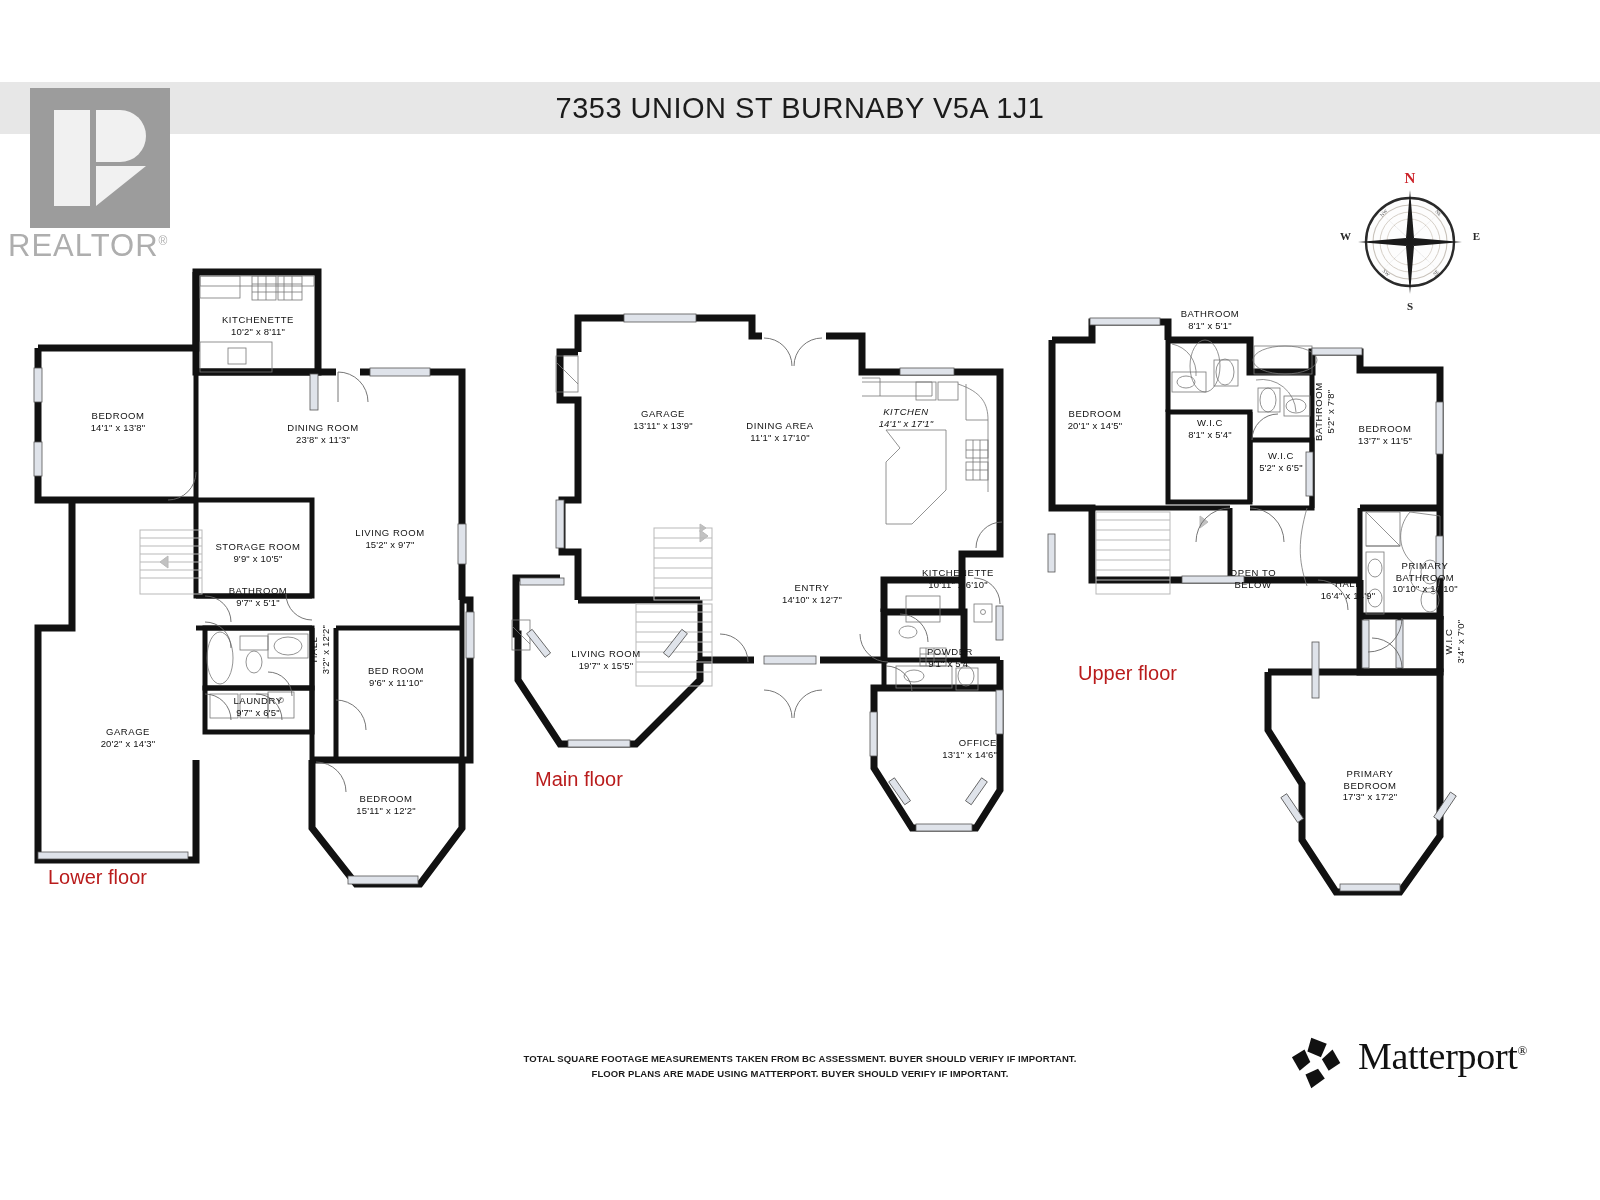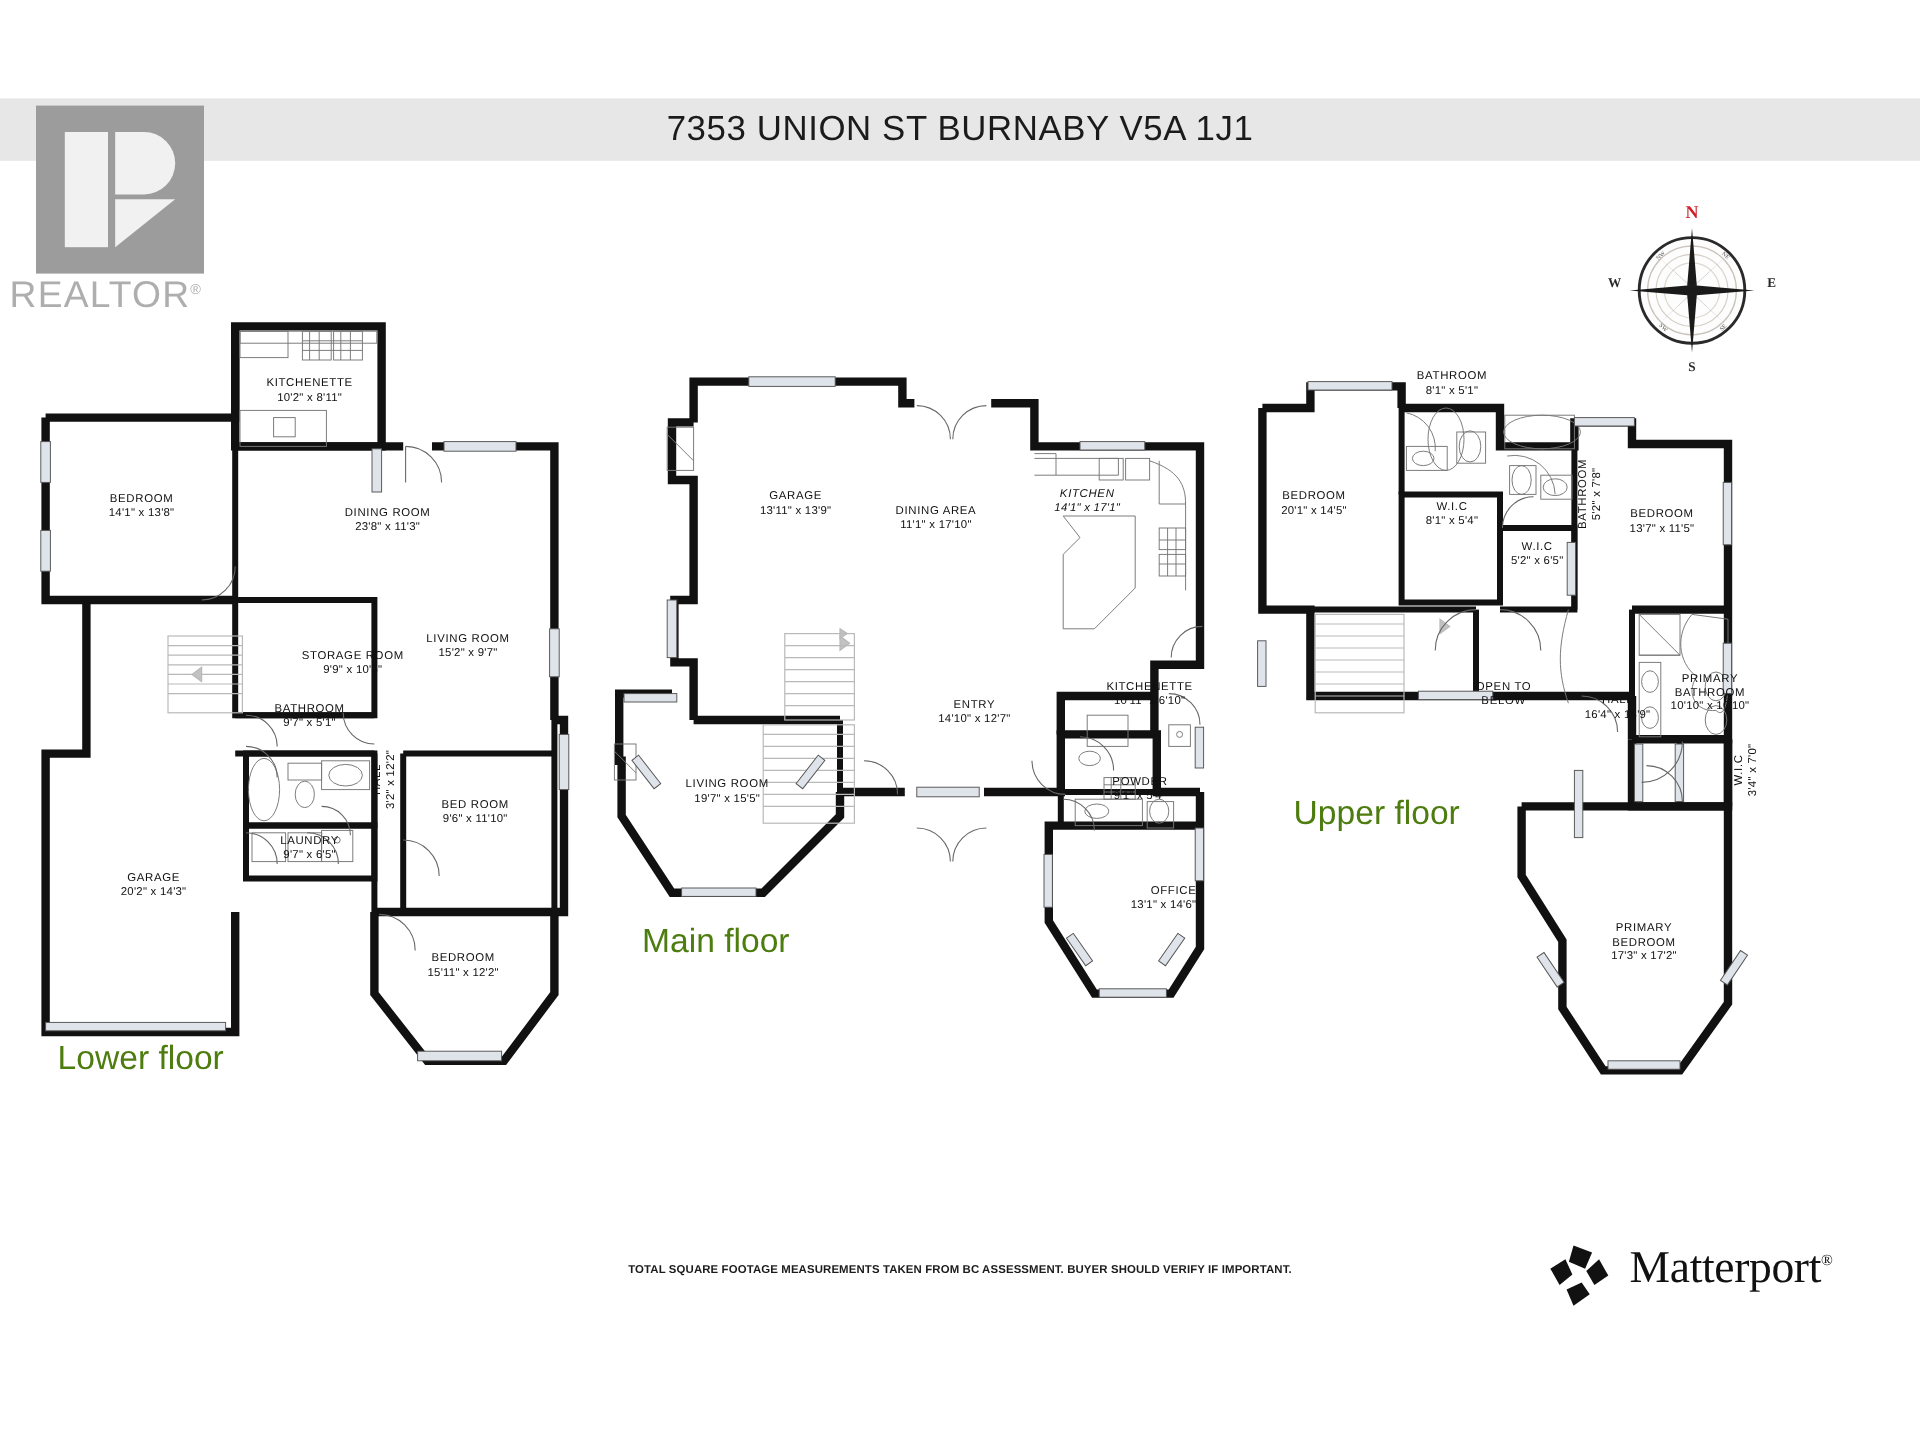--- a/index.html
+++ b/index.html
@@ -64,21 +64,21 @@
   }
   .compass .e-label{
     position:absolute;right:0px;top:60px;font-size:11px;font-weight:bold;color:#2a2a2a;
     font-family:"Liberation Serif", serif;
   }
 
   
   .plan-svg{position:absolute;left:0;top:0;width:1600px;height:1200px;}
 
   .floor-label{
-    position:absolute;font-size:28px;color:#4d7c0f;
+    position:absolute;font-size:20px;color:#b91c1c;
     font-family:"Liberation Sans", sans-serif;font-weight:400;
   }
   .floor-label.lower{left:48px;top:866px;}
   .floor-label.main{left:535px;top:768px;}
   .floor-label.upper{left:1078px;top:662px;}
 
   
   .room{
     position:absolute;text-align:center;color:#111;
     font-family:"Liberation Sans", sans-serif;
@@ -468,21 +468,21 @@
     <div class="rdim">14'1" x 13'8"</div>
 </div>
 <div class="room" style="left:258px;top:422px;width:130px;">
   <div class="rname">DINING ROOM</div>
     <div class="rdim">23'8" x 11'3"</div>
 </div>
 <div class="room" style="left:330px;top:527px;width:120px;">
   <div class="rname">LIVING ROOM</div>
     <div class="rdim">15'2" x 9'7"</div>
 </div>
-<div class="room" style="left:198px;top:541px;width:120px;margin-left:36px;">
+<div class="room" style="left:198px;top:541px;width:120px;">
   <div class="rname">STORAGE ROOM</div>
     <div class="rdim">9'9" x 10'5"</div>
 </div>
 <div class="room" style="left:198px;top:585px;width:120px;">
   <div class="rname">BATHROOM</div>
     <div class="rdim">9'7" x 5'1"</div>
 </div>
 <div class="room vert" style="left:281px;top:638px;width:78px;">
   <div class="rname">HALL</div>
     <div class="rdim">3'2" x 12'2"</div>
@@ -576,20 +576,21 @@
   <div class="rname">W.I.C</div>
     <div class="rdim">3'4" x 7'0"</div>
 </div>
 <div class="room" style="left:1310px;top:768px;width:120px;white-space:normal;">
   <div class="rname" style="white-space:normal;">PRIMARY<br>BEDROOM</div>
     <div class="rdim">17'3" x 17'2"</div>
 </div>
 
 <div class="footer">
   <div>TOTAL SQUARE FOOTAGE MEASUREMENTS TAKEN FROM BC ASSESSMENT. BUYER SHOULD VERIFY IF IMPORTANT.</div>
+  <div>FLOOR PLANS ARE MADE USING MATTERPORT. BUYER SHOULD VERIFY IF IMPORTANT.</div>
 </div>
 
 <div class="matterport">
   <svg class="mp-mark" viewBox="0 0 60 60">
     <polygon points="22,4 38,10 32,24 18,18" fill="#111"></polygon>
     <polygon points="44,16 52,30 40,38 33,26" fill="#111"></polygon>
     <polygon points="36,46 22,56 16,42 29,36" fill="#111"></polygon>
     <polygon points="10,38 2,24 15,16 21,29" fill="#111"></polygon>
   </svg>
   <div class="mp-word"><span>Matterport</span><sup>®</sup></div>

